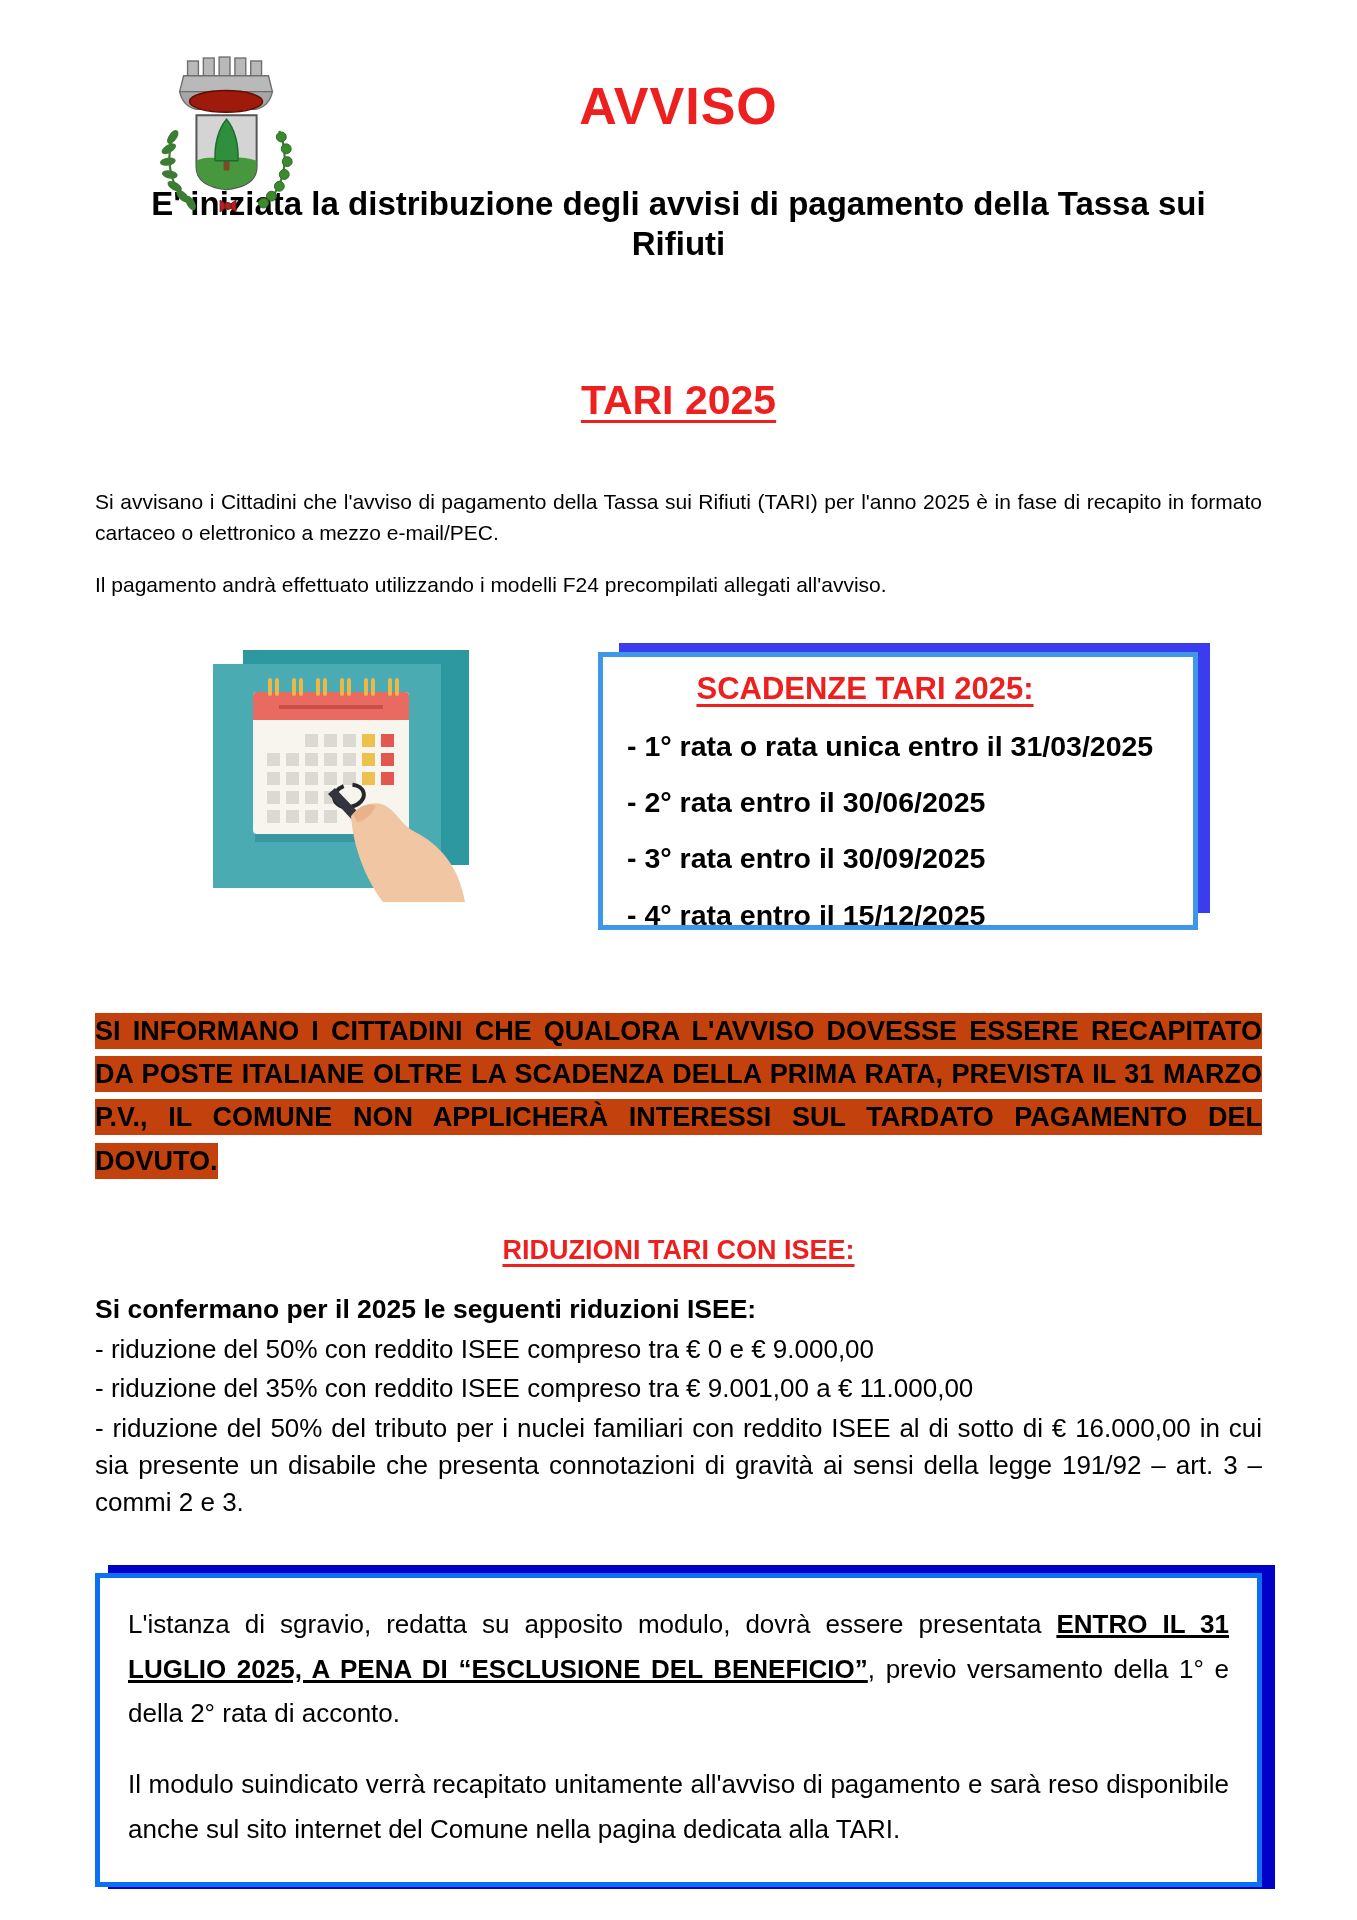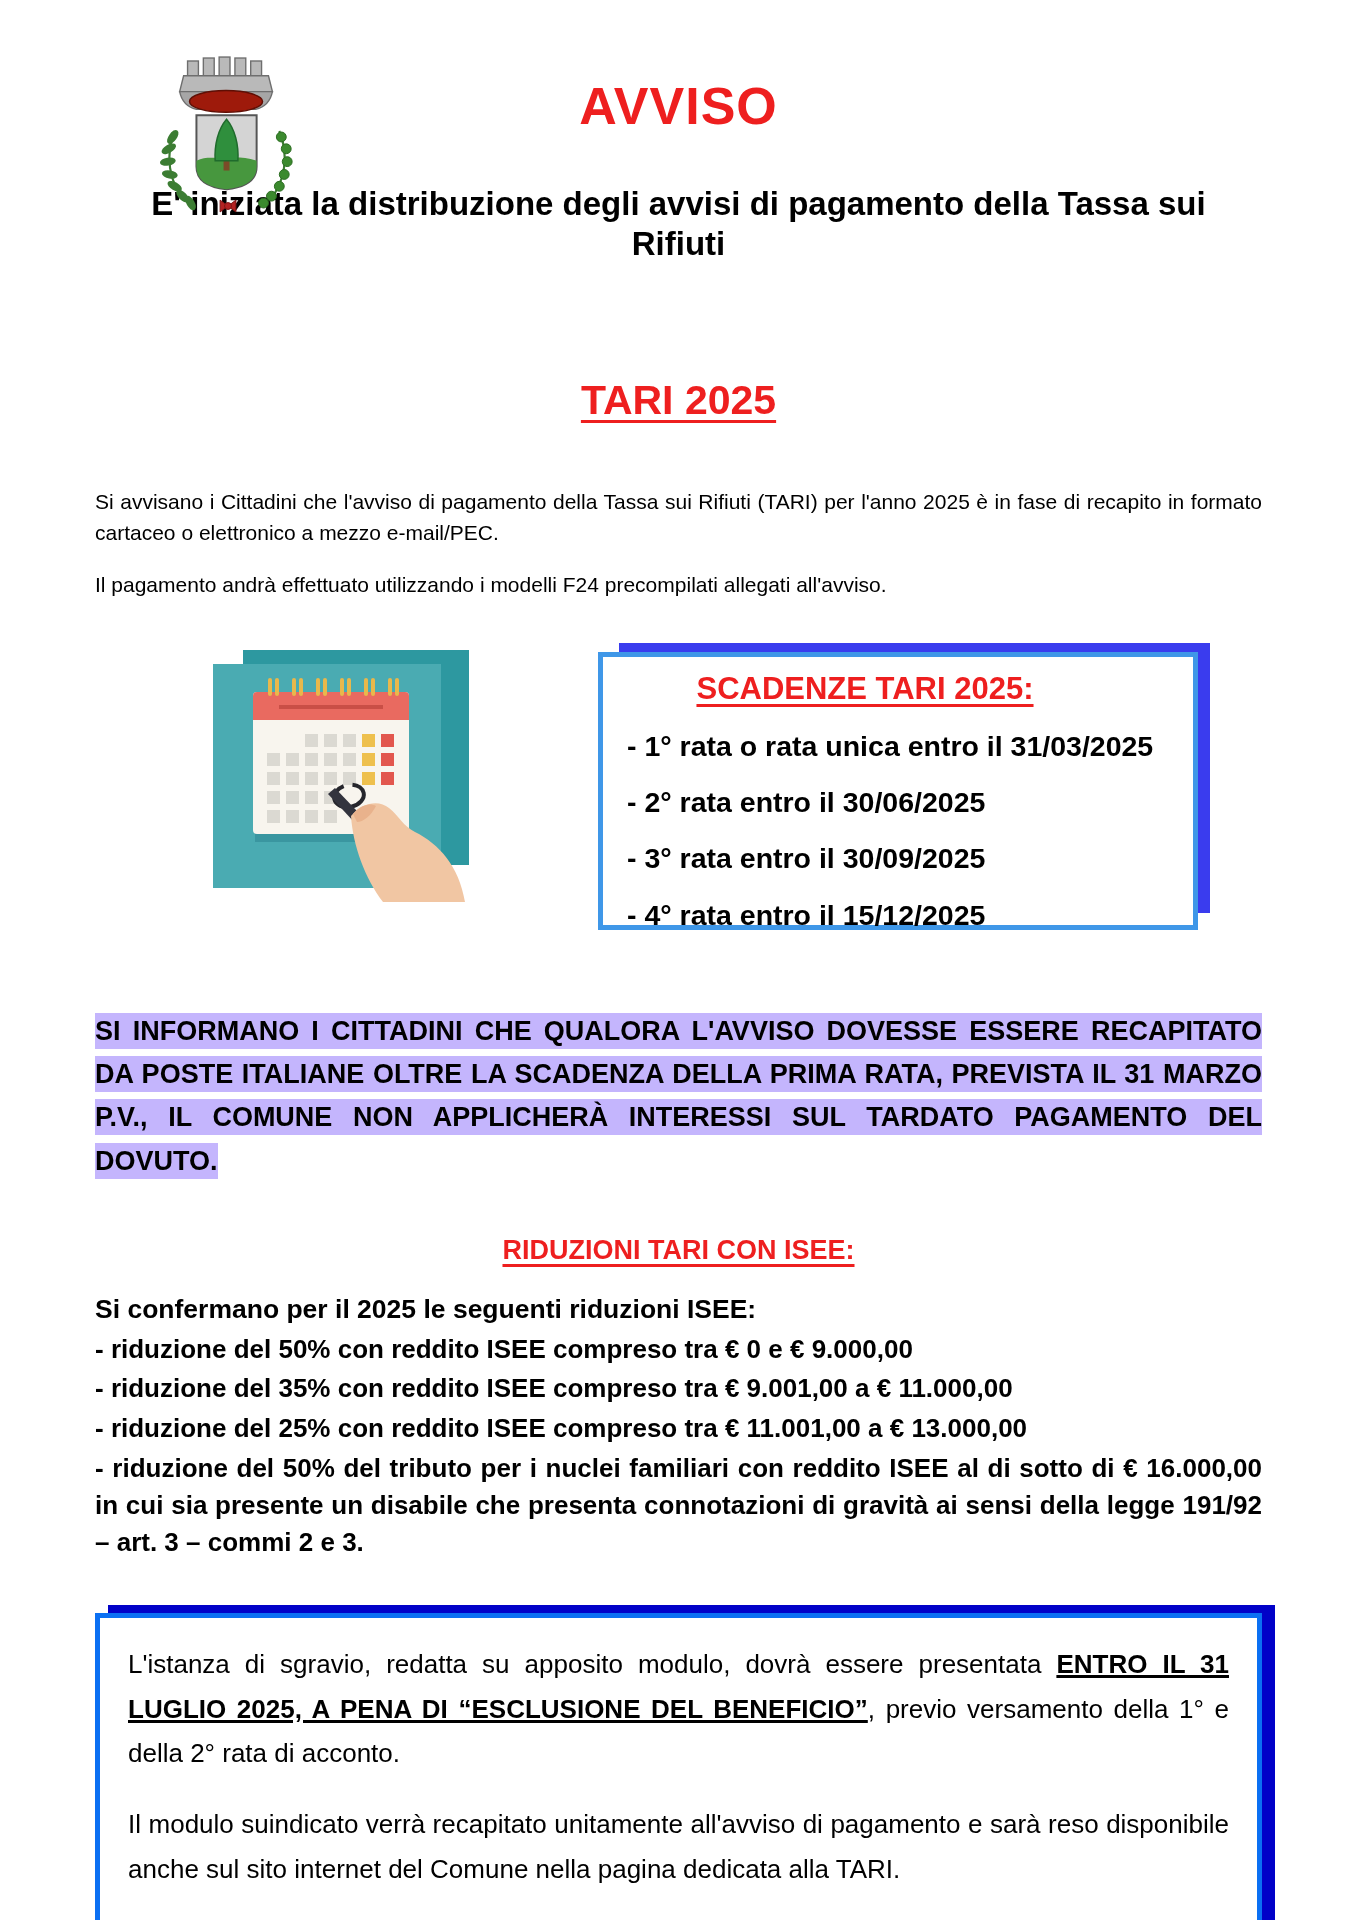--- a/index.html
+++ b/index.html
@@ -50,30 +50,30 @@
   }
   .scadenze-heading {
     margin:8px 70px 4px 0; text-align:center;
     color:#ee1f1f; font-size:31px; font-weight:bold;
     text-decoration:underline; text-decoration-thickness:3px; text-underline-offset:5px;
   }
   .scadenza-item { margin:22px 0; font-size:28.5px; font-weight:bold; line-height:1.2; }
 
   
   .notice { width:1167px; margin:42px auto 0; font-size:27px; font-weight:bold; line-height:1.6; text-align:justify; }
-  .notice mark { background:#c4b5fd; color:#000; padding:3px 0; }
+  .notice mark { background:#c2410c; color:#000; padding:3px 0; }
 
   
   .riduzioni-heading {
     margin:52px 0 0; text-align:center;
     color:#ee1f1f; font-size:27px; font-weight:bold;
     text-decoration:underline; text-decoration-thickness:2.5px; text-underline-offset:5px;
   }
   .riduzioni-intro { width:1167px; margin:26px auto 0; font-size:26.5px; font-weight:bold; line-height:1.35; }
-  .riduzioni-list { width:1167px; margin:2px auto 0;font-weight:bold; }
+  .riduzioni-list { width:1167px; margin:2px auto 0; }
   .riduzione-item { margin:3px 0; font-size:26px; line-height:1.42; text-align:justify; }
 
   
   .istanza-box {
     position:relative; width:1167px; box-sizing:border-box;
     margin:52px auto 0; background:#ffffff;
     border:5px solid #0b70f3; padding:24px 28px 30px;
     font-size:26px; line-height:1.72; text-align:justify;
   }
   .istanza-box::before {
@@ -226,21 +226,20 @@
     </div>
   </div>
 
   <p class="notice"><mark>SI INFORMANO I CITTADINI CHE QUALORA L'AVVISO DOVESSE ESSERE RECAPITATO DA POSTE ITALIANE OLTRE LA SCADENZA DELLA PRIMA RATA, PREVISTA IL 31 MARZO P.V., IL COMUNE NON APPLICHERÀ INTERESSI SUL TARDATO PAGAMENTO DEL DOVUTO.</mark></p>
 
   <h4 class="riduzioni-heading">RIDUZIONI TARI CON ISEE:</h4>
   <p class="riduzioni-intro">Si confermano per il 2025 le seguenti riduzioni ISEE:</p>
   <div class="riduzioni-list">
     <p class="riduzione-item">- riduzione del 50% con reddito ISEE compreso tra € 0 e € 9.000,00</p>
     <p class="riduzione-item">- riduzione del 35% con reddito ISEE compreso tra € 9.001,00 a € 11.000,00</p>
-    <p class="riduzione-item">- riduzione del 25% con reddito ISEE compreso tra € 11.001,00 a € 13.000,00</p>
     <p class="riduzione-item">- riduzione del 50% del tributo per i nuclei familiari con reddito ISEE al di sotto di € 16.000,00 in cui sia presente un disabile che presenta connotazioni di gravità ai sensi della legge 191/92 – art. 3 – commi 2 e 3.</p>
   </div>
 
   <div class="istanza-box">
     <p style="margin:0"><span>L'istanza di sgravio, redatta su apposito modulo, dovrà essere presentata </span><span class="em-underline">ENTRO IL 31 LUGLIO 2025, A PENA DI “ESCLUSIONE DEL BENEFICIO”</span><span>, previo versamento della 1° e della 2° rata di acconto.</span></p>
     <p class="istanza-p2" style="margin-bottom:0">Il modulo suindicato verrà recapitato unitamente all'avviso di pagamento e sarà reso disponibile anche sul sito internet del Comune nella pagina dedicata alla TARI.</p>
   </div>
 
 </div>
 

